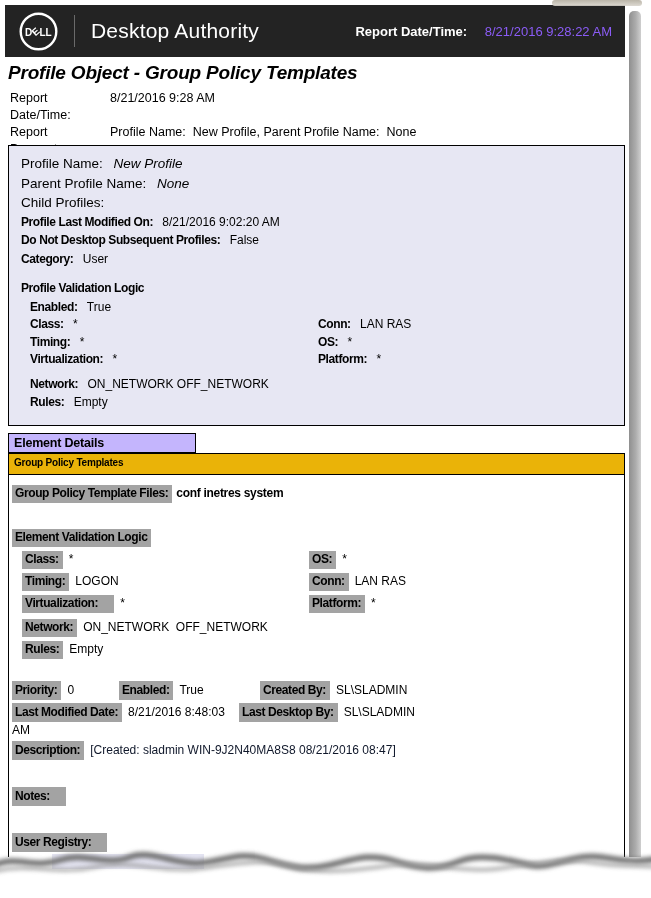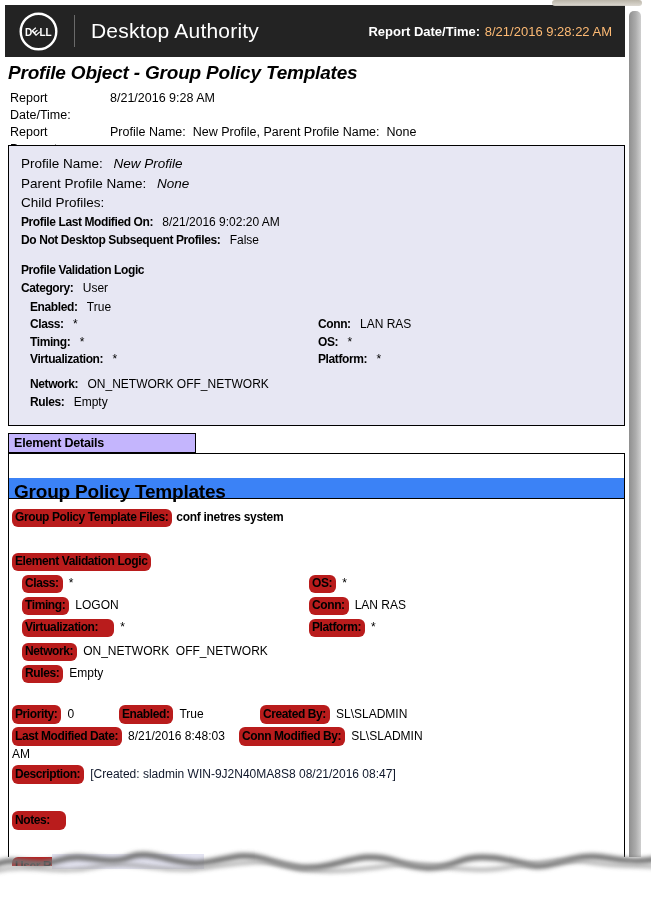--- a/index.html
+++ b/index.html
@@ -12,21 +12,21 @@
   
   .topbar{
     position:absolute;left:5px;top:5px;width:620px;height:52px;background:#232323;
     display:flex;align-items:center;
   }
   .dell-logo{margin-left:13px;flex:0 0 auto;}
   .hdr-divider{width:1px;height:32px;background:#6a6a6a;margin-left:15px;flex:0 0 auto;}
   .brand{color:#ffffff;font-size:21px;letter-spacing:0.2px;margin-left:16px;font-weight:500;white-space:nowrap;}
   .hdr-right{margin-left:auto;padding-right:13px;font-size:13px;white-space:nowrap;}
   .hdr-label{color:#ffffff;font-weight:bold;}
-  .hdr-value{color:#fdba74;margin-left:1px;}
+  .hdr-value{color:#8b5cf6;margin-left:14px;}
 
   
   .report-title{position:absolute;left:8px;top:62px;font-size:19px;font-weight:bold;font-style:italic;letter-spacing:-0.2px;}
   .meta{position:absolute;left:10px;top:90px;font-size:12.5px;}
   .meta-row{display:flex;line-height:17px;}
   .meta-label{width:100px;flex:0 0 auto;}
   .pre{white-space:pre;}
 
   
   .profile-box{
@@ -50,28 +50,27 @@
     background:#c4b5fd;border:1px solid #000;font-size:12.5px;font-weight:bold;
     padding:2px 0 0 5px;letter-spacing:-0.2px;
   }
 
   
   .element-box{
     position:absolute;left:8px;top:453px;width:617px;height:404px;box-sizing:border-box;
     background:#ffffff;border:1.5px solid #000;border-bottom:none;
   }
   .element-header{
-    height:21px;box-sizing:border-box;border-bottom:1.5px solid #000;background:#3b82f6;
-    font-size:19px;font-weight:bold;padding:3px 0 0 5px;letter-spacing:-0.2px;margin-top:24px;
+    height:21px;box-sizing:border-box;border-bottom:1.5px solid #000;background:#eab308;
+    font-size:10px;font-weight:bold;padding:3px 0 0 5px;letter-spacing:-0.2px;
   }
   .element-content{padding:7px 0 0 3px;font-size:12px;}
   .hl{
-    display:inline-block;background:#b91c1c;font-weight:bold;letter-spacing:-0.4px;
+    display:inline-block;background:#a3a3a3;font-weight:bold;letter-spacing:-0.4px;
     padding:1px 4px 2px 3px;
-    border-radius:6px;
   }
   .hl.wide{padding-right:16px;}
   .erow{line-height:15px;margin-top:4px;}
   .vindent{margin-left:10px;}
   .vrow{display:flex;}
   .vleft{width:287px;flex:0 0 auto;}
   .files-row{margin-top:3px;}
   .files-val{font-weight:bold;letter-spacing:-0.3px;margin-left:4px;}
   .evl-row{margin-top:26px;}
   .net-gap{margin-top:6px;}
@@ -141,26 +140,26 @@
       <span>Child Profiles:</span>
     </div>
     <div class="nline">
       <span class="nlabel">Profile Last Modified On:</span>
       <span class="nval">8/21/2016 9:02:20 AM</span>
     </div>
     <div class="nline">
       <span class="nlabel">Do Not Desktop Subsequent Profiles:</span>
       <span class="nval">False</span>
     </div>
-    <div class="nline pvl">
-      <span class="nlabel">Profile Validation Logic</span>
-    </div>
     <div class="nline">
       <span class="nlabel">Category:</span>
       <span class="nval">User</span>
+    </div>
+    <div class="nline pvl">
+      <span class="nlabel">Profile Validation Logic</span>
     </div>
     <div class="pindent">
       <div class="nline">
         <span class="nlabel">Enabled:</span>
         <span class="nval">True</span>
       </div>
       <div class="prow">
         <div class="pleft">
           <span class="nlabel">Class:</span>
           <span class="nval">*</span>
@@ -256,21 +255,21 @@
         <div>
           <span class="hl">Created By:</span><span class="nval">SL\SLADMIN</span>
         </div>
       </div>
 
       <div class="lm-row">
         <div class="lm-left">
           <span class="hl">Last Modified Date:</span><span class="nval">8/21/2016 8:48:03 AM</span>
         </div>
         <div>
-          <span class="hl">Conn Modified By:</span><span class="nval">SL\SLADMIN</span>
+          <span class="hl">Last Desktop By:</span><span class="nval">SL\SLADMIN</span>
         </div>
       </div>
 
       <div class="desc-row">
         <span class="hl">Description:</span><span class="nval gray-val">[Created: sladmin WIN-9J2N40MA8S8 08/21/2016 08:47]</span>
       </div>
 
       <div class="spacer-row">
         <span class="hl wide">Notes:</span>
       </div>

